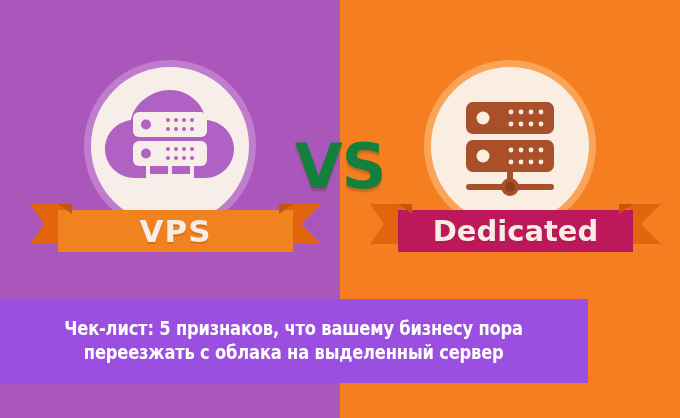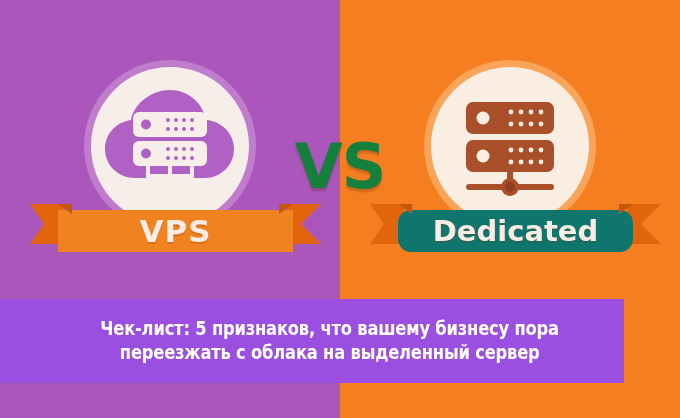--- a/index.html
+++ b/index.html
@@ -109,21 +109,21 @@
   .ribbon .band {
     position: absolute;
     left: 0; top: 10px;
     width: 100%;
     height: 42px;
     background: #f0821f;
     display: flex;
     align-items: center;
     justify-content: center;
   }
-  .panel.right .ribbon .band { background: #0f766e; border-radius: 13px; }
+  .panel.right .ribbon .band { background: #be185d; }
   .panel.right .ribbon .tail { background: #e2650d; }
   .panel.right .ribbon .fold { background: #c4560a; }
 
   .ribbon-label {
     color: #f8ece4;
     font-family: "DejaVu Sans", sans-serif;
     font-weight: bold;
     font-size: 31px;
     letter-spacing: 1px;
     line-height: 1;
@@ -154,21 +154,20 @@
     left: 0;
     top: 299px;
     width: 588px;
     height: 84px;
     background: #9b4fe0;
     display: flex;
     flex-direction: column;
     align-items: center;
     justify-content: center;
     z-index: 6;
-    padding-left: 36px;
   }
   .caption-line {
     color: #ffffff;
     font-family: "DejaVu Sans Condensed", "Liberation Sans Narrow", "Liberation Sans", sans-serif;
     font-weight: bold;
     font-size: 19.5px;
     line-height: 24px;
     letter-spacing: -0.2px;
     white-space: nowrap;
     transform: scaleX(0.93);

